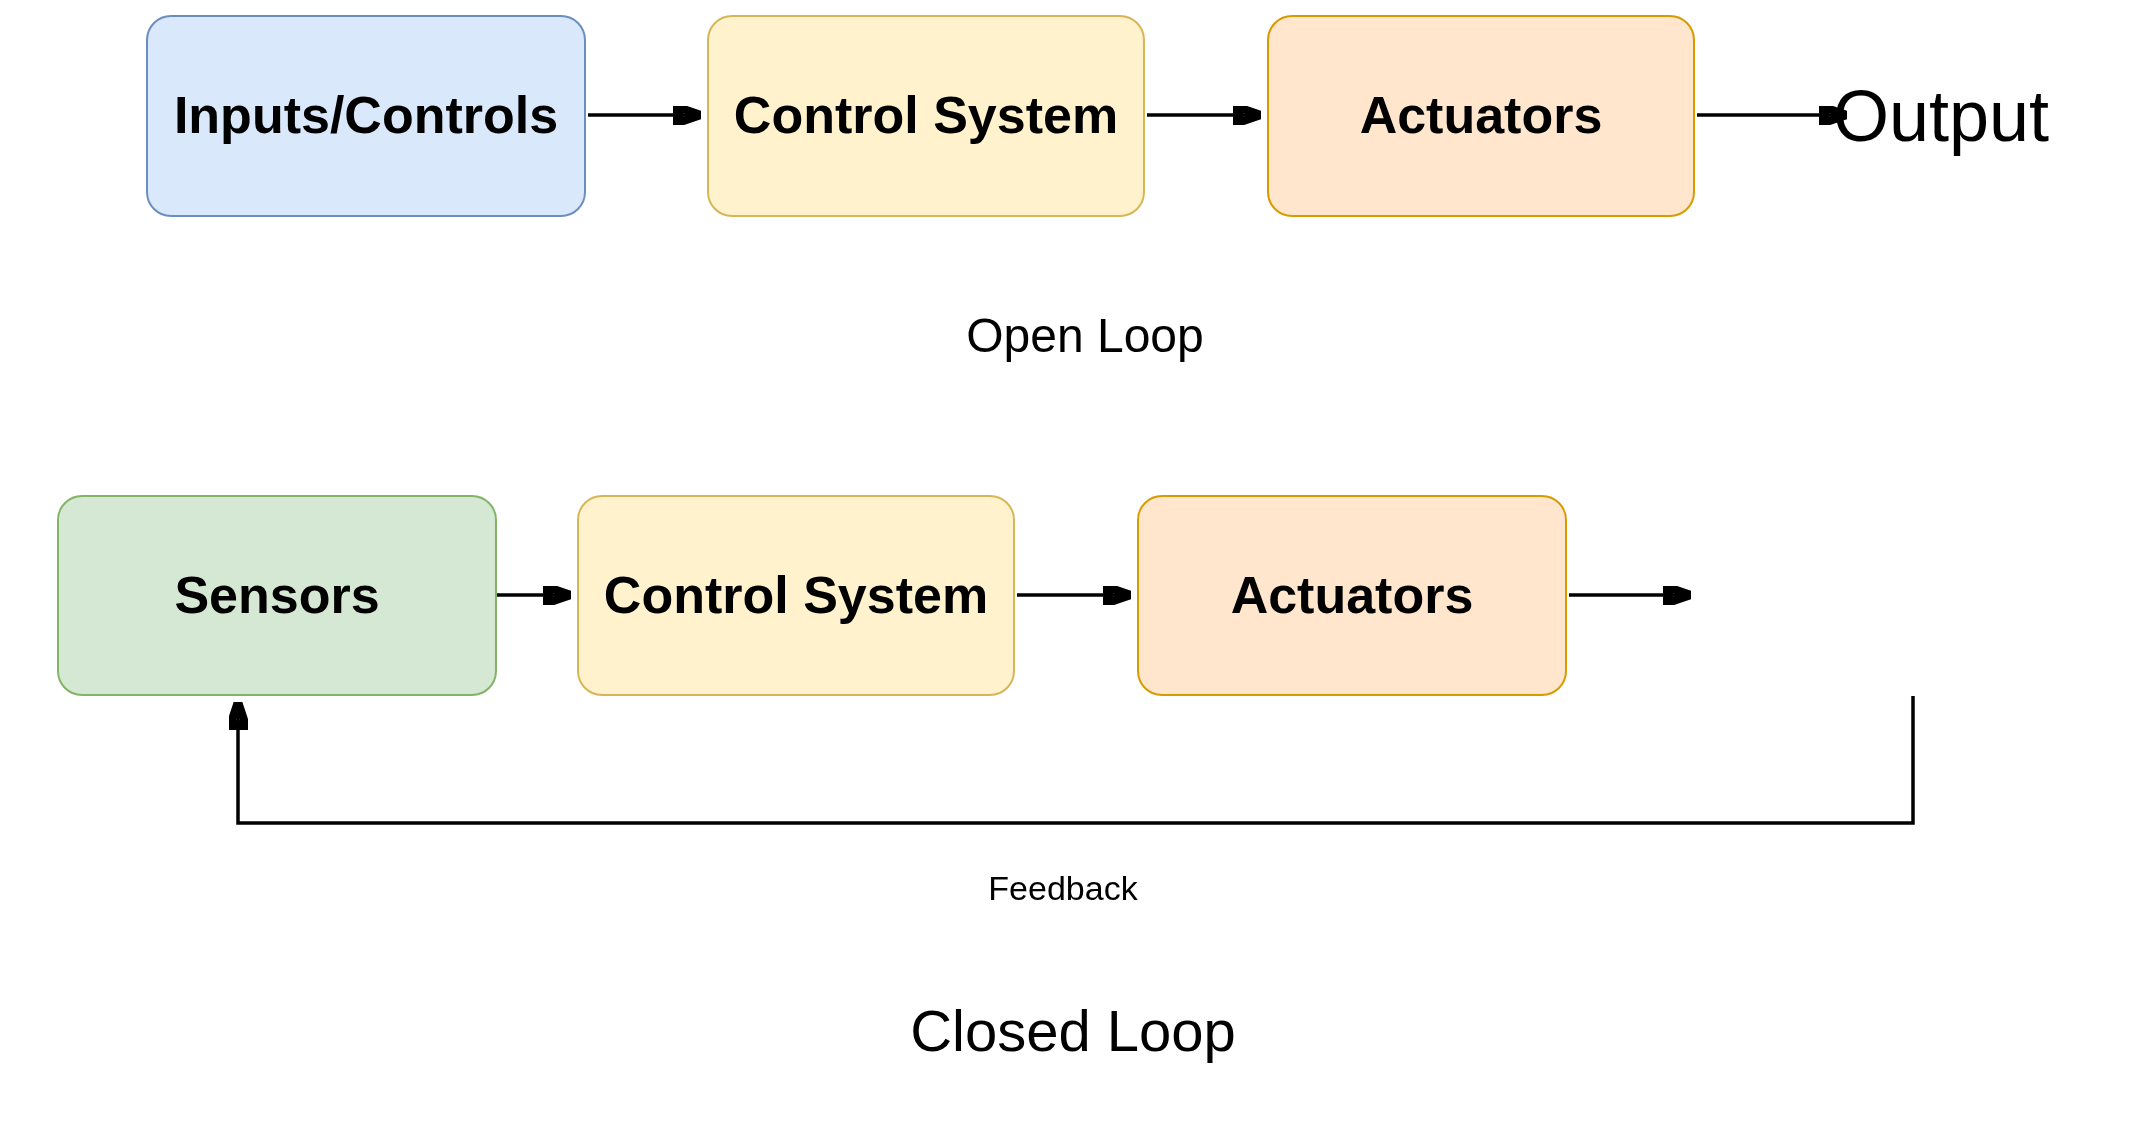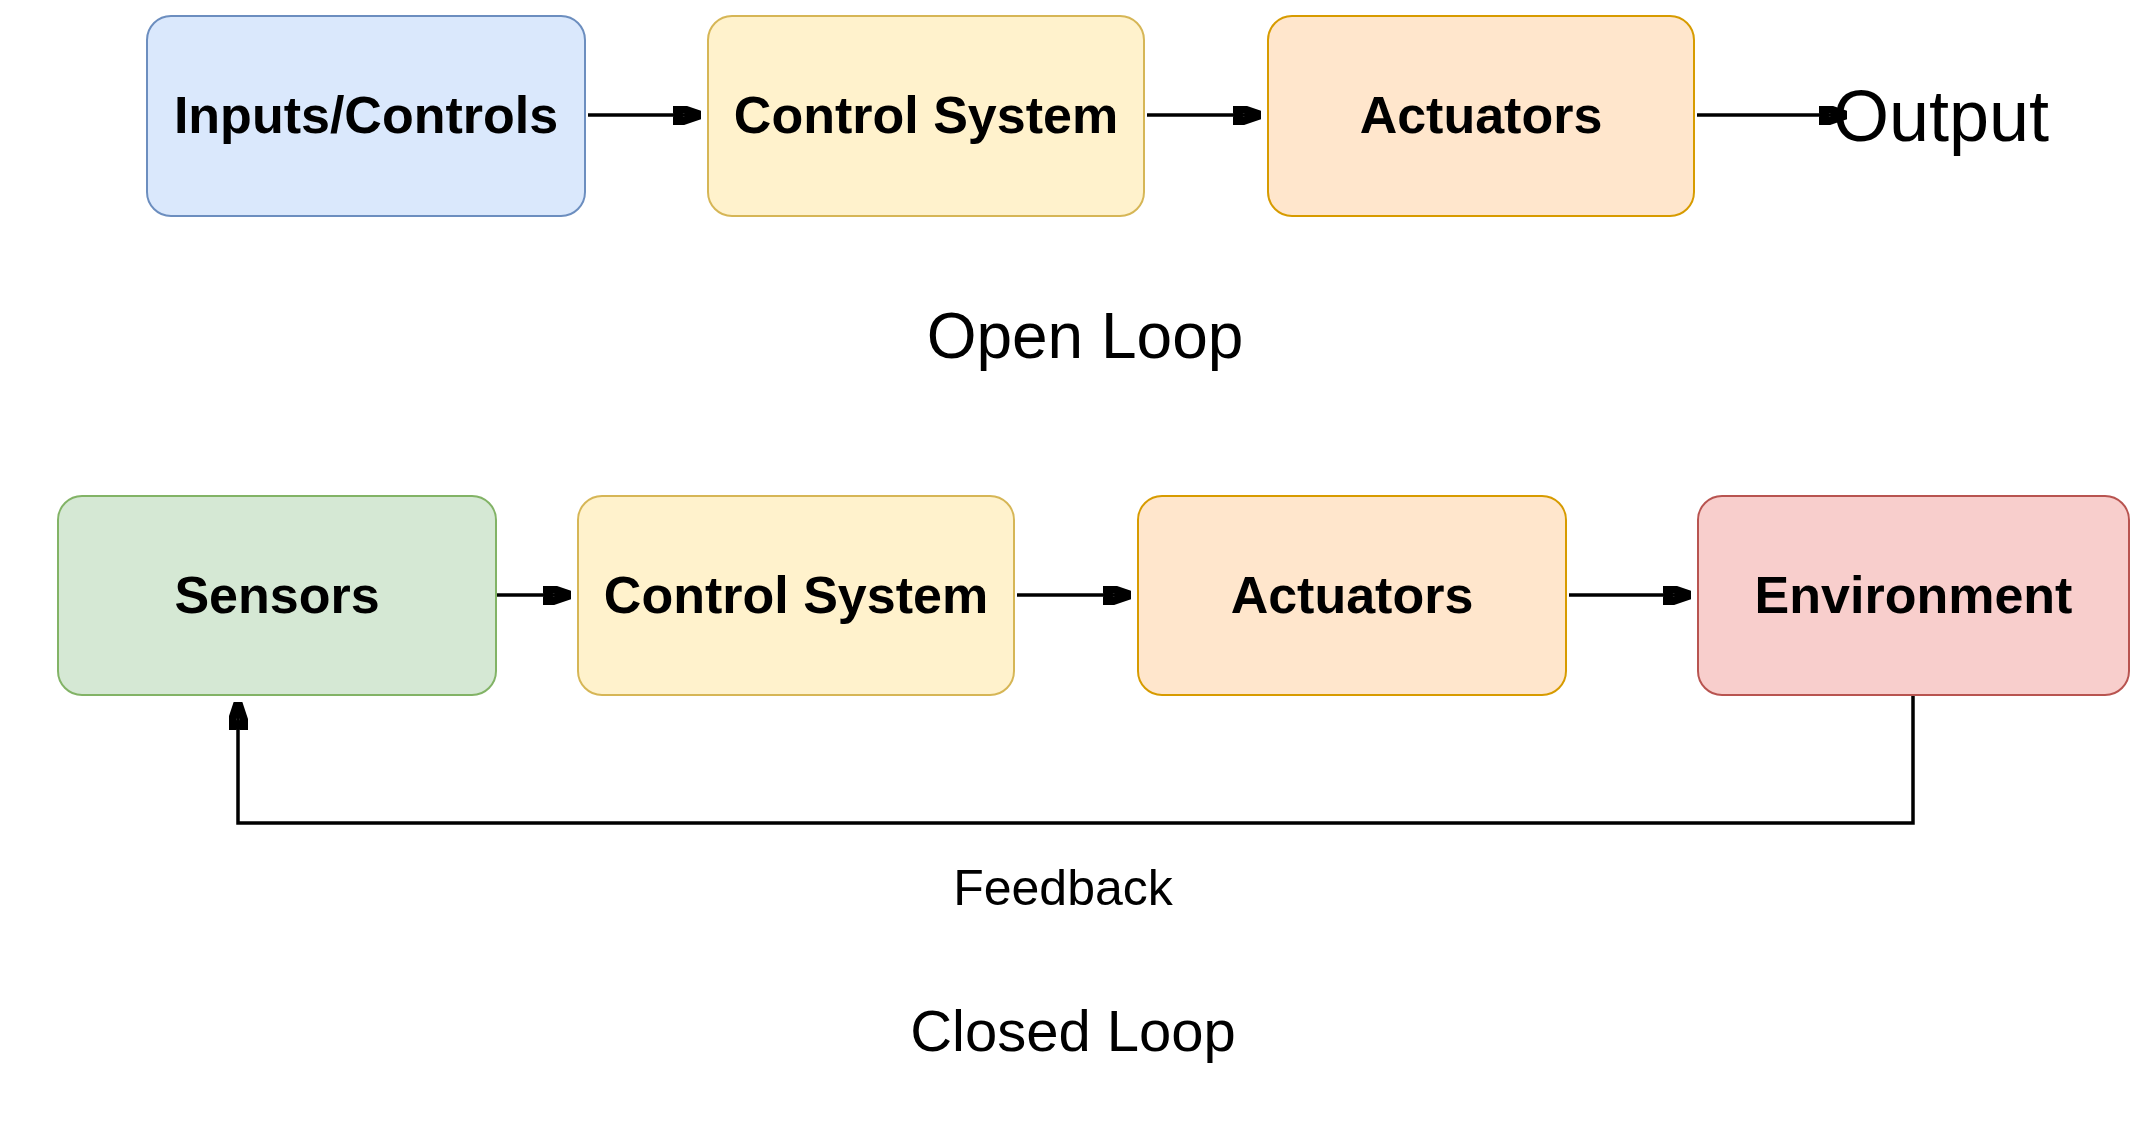--- a/index.html
+++ b/index.html
@@ -41,22 +41,22 @@
     color: #000000;
     line-height: 1.1;
   }
   .free-label {
     position: absolute;
     color: #000000;
     text-align: center;
     white-space: nowrap;
   }
   .label-output   { left: 1791px; top: 81px;  width: 300px; height: 70px; line-height: 70px; font-size: 72px; }
-  .label-openloop { left: 785px;  top: 299px; width: 600px; height: 74px; line-height: 74px; font-size: 64px; }
-  .label-feedback { left: 863px;  top: 856px; width: 400px; height: 64px; line-height: 64px; font-size: 50px; }
+  .label-openloop { left: 785px;  top: 299px; width: 600px; height: 74px; line-height: 74px; font-size: 48px; }
+  .label-feedback { left: 863px;  top: 856px; width: 400px; height: 64px; line-height: 64px; font-size: 34px; }
   .label-closedloop { left: 773px; top: 994px; width: 600px; height: 74px; line-height: 74px; font-size: 58px; }
 
   .node-inputs    { left: 146px;  top: 15px;  width: 440px; height: 202px; }
   .node-control1  { left: 707px;  top: 15px;  width: 438px; height: 202px; }
   .node-actuators1{ left: 1267px; top: 15px;  width: 428px; height: 202px; }
   .node-sensors   { left: 18px;   top: 495px; width: 440px; height: 201px; margin-left: 39px; }
   .node-control2  { left: 577px;  top: 495px; width: 438px; height: 201px; }
   .node-actuators2{ left: 1137px; top: 495px; width: 430px; height: 201px; }
   .node-environment { left: 1697px; top: 495px; width: 433px; height: 201px; }
 </style>
@@ -96,21 +96,18 @@
 
   <div class="node node-sensors" style="background-color: rgb(213, 232, 212); border-color: rgb(130, 179, 102);">
     <span>Sensors</span>
   </div>
   <div class="node node-control2" style="background-color: rgb(255, 242, 204); border-color: rgb(214, 182, 86);">
     <span>Control System</span>
   </div>
   <div class="node node-actuators2" style="background-color: rgb(255, 230, 204); border-color: rgb(215, 155, 0);">
     <span>Actuators</span>
   </div>
-  <div class="node node-environment" style="background-color: rgb(248, 206, 204); border-color: rgb(184, 84, 80);">
-    <span>Environment</span>
-  </div>
 
   <div class="free-label label-feedback">Feedback</div>
 
   <div class="free-label label-closedloop">Closed Loop</div>
 
 </div>
 
 </body></html>

